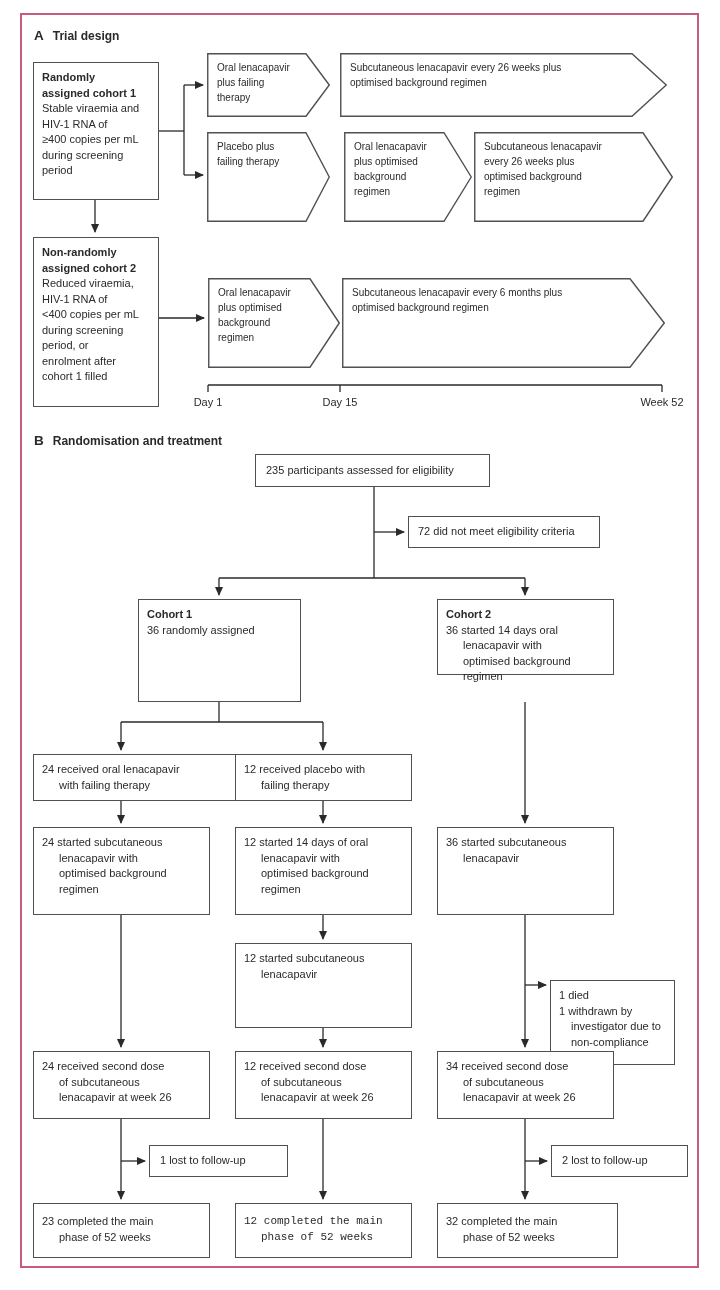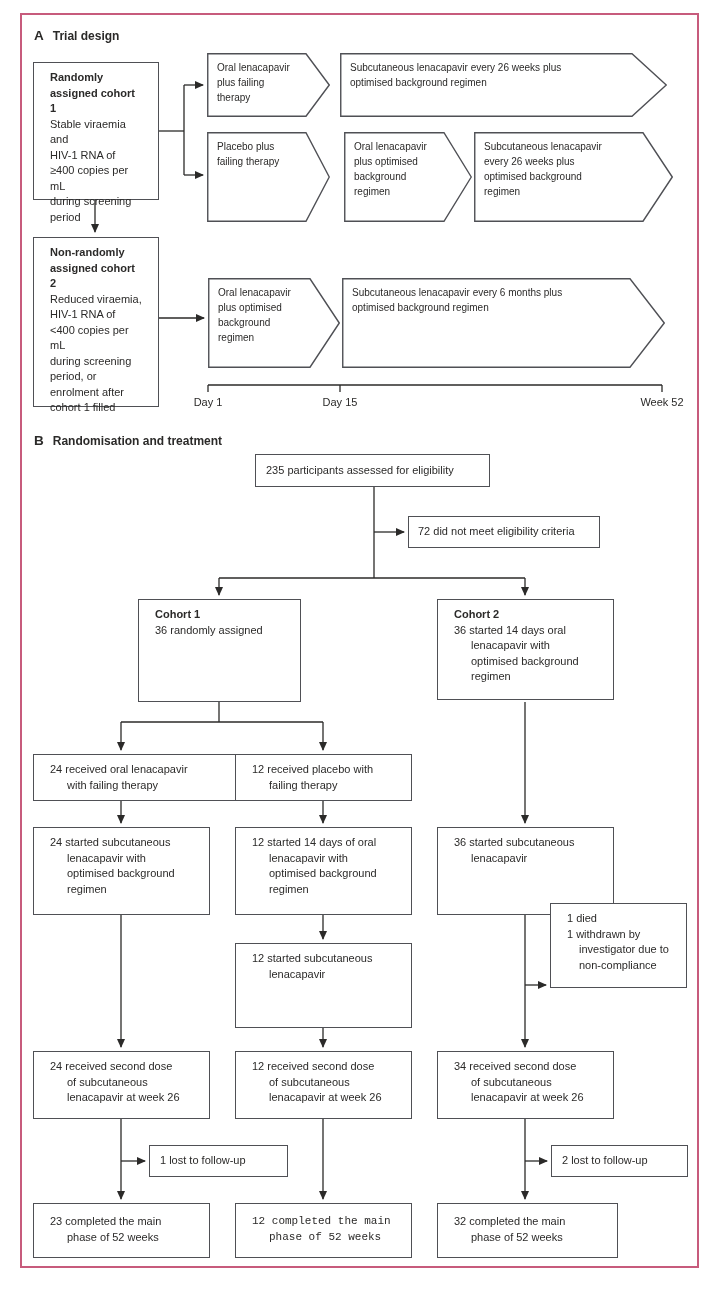--- a/index.html
+++ b/index.html
@@ -11,21 +11,21 @@
   #frame {
     position:absolute; left:20px; top:13px; width:679px; height:1255px;
     border:2px solid #c75b7c; box-sizing:border-box; background:#ffffff;
   }
   .panel-label { position:absolute; font-weight:bold; white-space:nowrap; }
   .panel-label .letter { font-size:13.5px; margin-right:9px; }
   .panel-label .ptitle { font-size:12px; }
   .box {
     position:absolute; box-sizing:border-box; background:#ffffff;
     border:1.4px solid #4f5055; font-size:11px; line-height:15.5px;
-    padding:7px 16px;
+    padding:7px 8px;
   }
   .pre { white-space:pre-line; }
   .bold { font-weight:bold; }
   .hang { white-space:pre-line; padding-left:17px; text-indent:-17px; }
   .hang-sm { white-space:pre-line; padding-left:12px; text-indent:-12px; }
   .vcenter { display:flex; align-items:center; }
   .chev { position:absolute; }
   .chev svg { position:absolute; left:0; top:0; display:block; }
   .chev .chev-text {
     position:absolute; left:10px; top:7px; right:6px;
@@ -184,21 +184,21 @@
 
   <div class="box vcenter" style="left:408px; top:516px; width:192px; height:32px; padding:0 9px;">
     <div>72 did not meet eligibility criteria</div>
   </div>
 
   <div class="box" style="left:138px; top:599px; width:163px; height:103px;">
     <div class="bold">Cohort 1</div>
     <div>36 randomly assigned</div>
   </div>
 
-  <div class="box" style="left:437px; top:599px; width:177px; height:101px;">
+  <div class="box" style="left:437px; top:599px; width:177px; height:76px;">
     <div class="bold">Cohort 2</div>
     <div class="hang">36 started 14 days oral
 lenacapavir with
 optimised background
 regimen</div>
   </div>
 
   <div class="box" style="left:33px; top:754px; width:210px; height:47px;">
     <div class="hang">24 received oral lenacapavir
 with failing therapy</div>
@@ -223,21 +223,21 @@
   <div class="box" style="left:437px; top:827px; width:177px; height:88px;">
     <div class="hang">36 started subcutaneous
 lenacapavir</div>
   </div>
 
   <div class="box" style="left:235px; top:943px; width:177px; height:85px;">
     <div class="hang">12 started subcutaneous
 lenacapavir</div>
   </div>
 
-  <div class="box" style="left:550px; top:903px; width:137px; height:85px;">
+  <div class="box" style="left:550px; top:980px; width:125px; height:85px;">
     <div class="hang-sm">1 died</div>
     <div class="hang-sm">1 withdrawn by
 investigator due to
 non-compliance</div>
   </div>
 
   <div class="box" style="left:33px; top:1051px; width:177px; height:68px;">
     <div class="hang">24 received second dose
 of subcutaneous
 lenacapavir at week 26</div>

